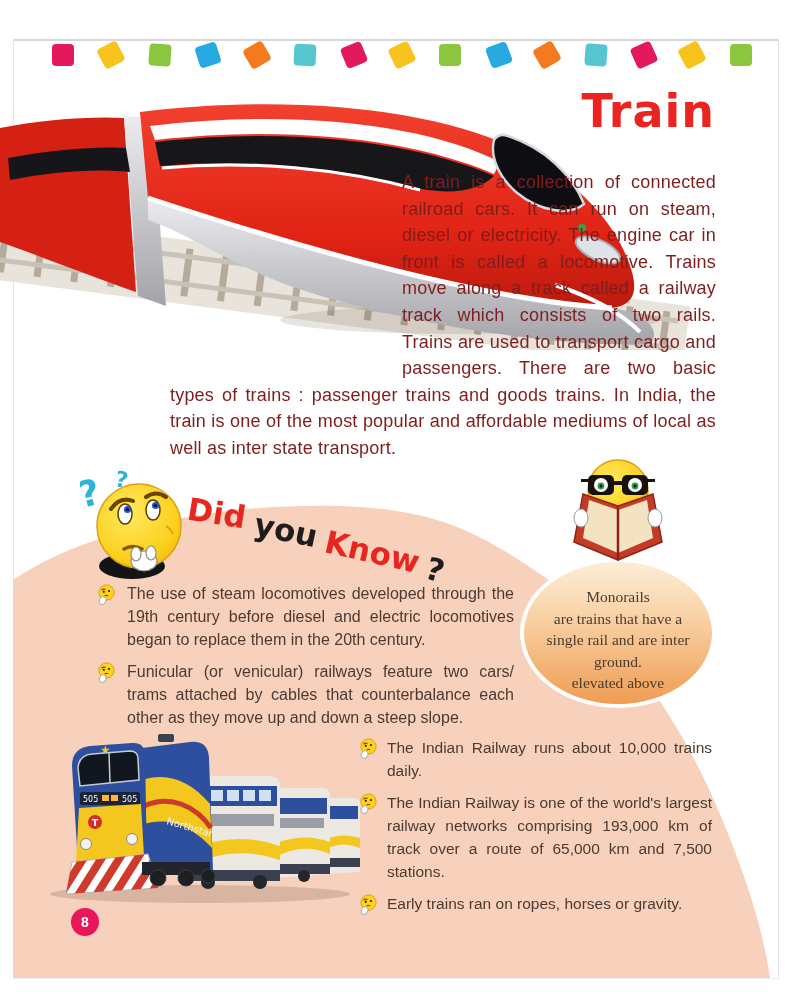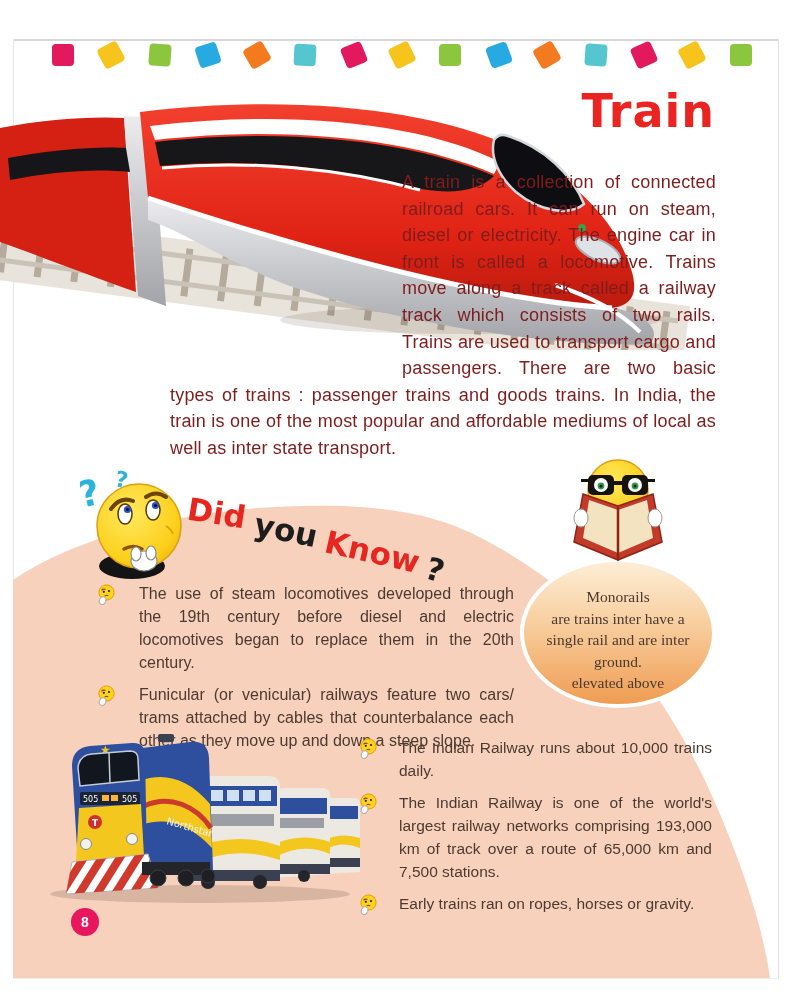--- a/index.html
+++ b/index.html
@@ -29,24 +29,24 @@
   .dyk .w1,.dyk .w3{color:#e6261f;}
   .dyk .w2,.dyk .w4{color:#1d1d1d;}
   .dyk .w2{transform:rotate(3deg) translateY(6px);}
   .dyk .w3{transform:rotate(4deg) translateY(14px);}
   .dyk .w4{transform:rotate(8deg) translateY(22px);}
   .thinker{position:absolute;left:80px;top:462px;width:112px;height:122px;z-index:6;}
   
   .facts{position:absolute;z-index:5;color:#4c3a30;}
   .facts .item{display:flex;margin-bottom:9px;}
   .facts .mini{flex:0 0 20px;width:20px;height:22px;margin-top:2px;}
-  .facts .ftext{margin-left:23px;text-align:justify;}
+  .facts .ftext{margin-left:11px;text-align:justify;}
   .facts-left{left:96px;top:582px;width:418px;font-size:16px;line-height:23px;}
   .facts-right{left:358px;top:736px;width:354px;font-size:15.5px;line-height:23px;}
-  .facts-right .ftext{margin-left:21px;}
+  .facts-right .ftext{margin-left:9px;}
   
   .bubble{position:absolute;left:520px;top:558px;width:196px;height:150px;border-radius:50%;
           background:linear-gradient(#fdeed6 0%,#f8cd9d 45%,#ef9c52 100%);
           border:4px solid #ffffff;box-sizing:border-box;z-index:5;
           display:flex;align-items:center;justify-content:center;text-align:center;
           color:#4a3a30;font-size:15.5px;line-height:21.5px;}
   .bubble .inner{padding-top:14px;font-family:Liberation Serif, serif;}
   .reader{position:absolute;left:556px;top:452px;width:124px;height:116px;z-index:6;}
   .train2{position:absolute;left:38px;top:722px;width:324px;height:188px;z-index:5;}
   
@@ -172,21 +172,21 @@
           <path d="M8.6,11.8 q2,-1 3.6,0" stroke="#8a5400" stroke-width="1.2" fill="none"></path>
           <ellipse cx="6.6" cy="16.6" rx="3.2" ry="4" fill="#fff" stroke="#9a9a9a" stroke-width="0.8" transform="rotate(18 6.6 16.6)"></ellipse>
         </svg>
       <div class="ftext">Funicular (or venicular) railways feature two cars/ trams attached by cables that counterbalance each other as they move up and down a steep slope.</div>
     </div>
   </div>
 
   <div class="bubble">
     <div class="inner">
       <div>Monorails</div>
-      <div>are trains inter have a</div>
+      <div>are trains that have a</div>
       <div>single rail and are inter</div>
       <div>ground.</div>
       <div>elevated above</div>
     </div>
   </div>
 
   <svg class="reader" viewBox="0 0 124 116">
     <defs>
       <radialGradient id="faceG2" cx="0.4" cy="0.35" r="0.8">
         <stop offset="0" stop-color="#ffe95e"></stop>

